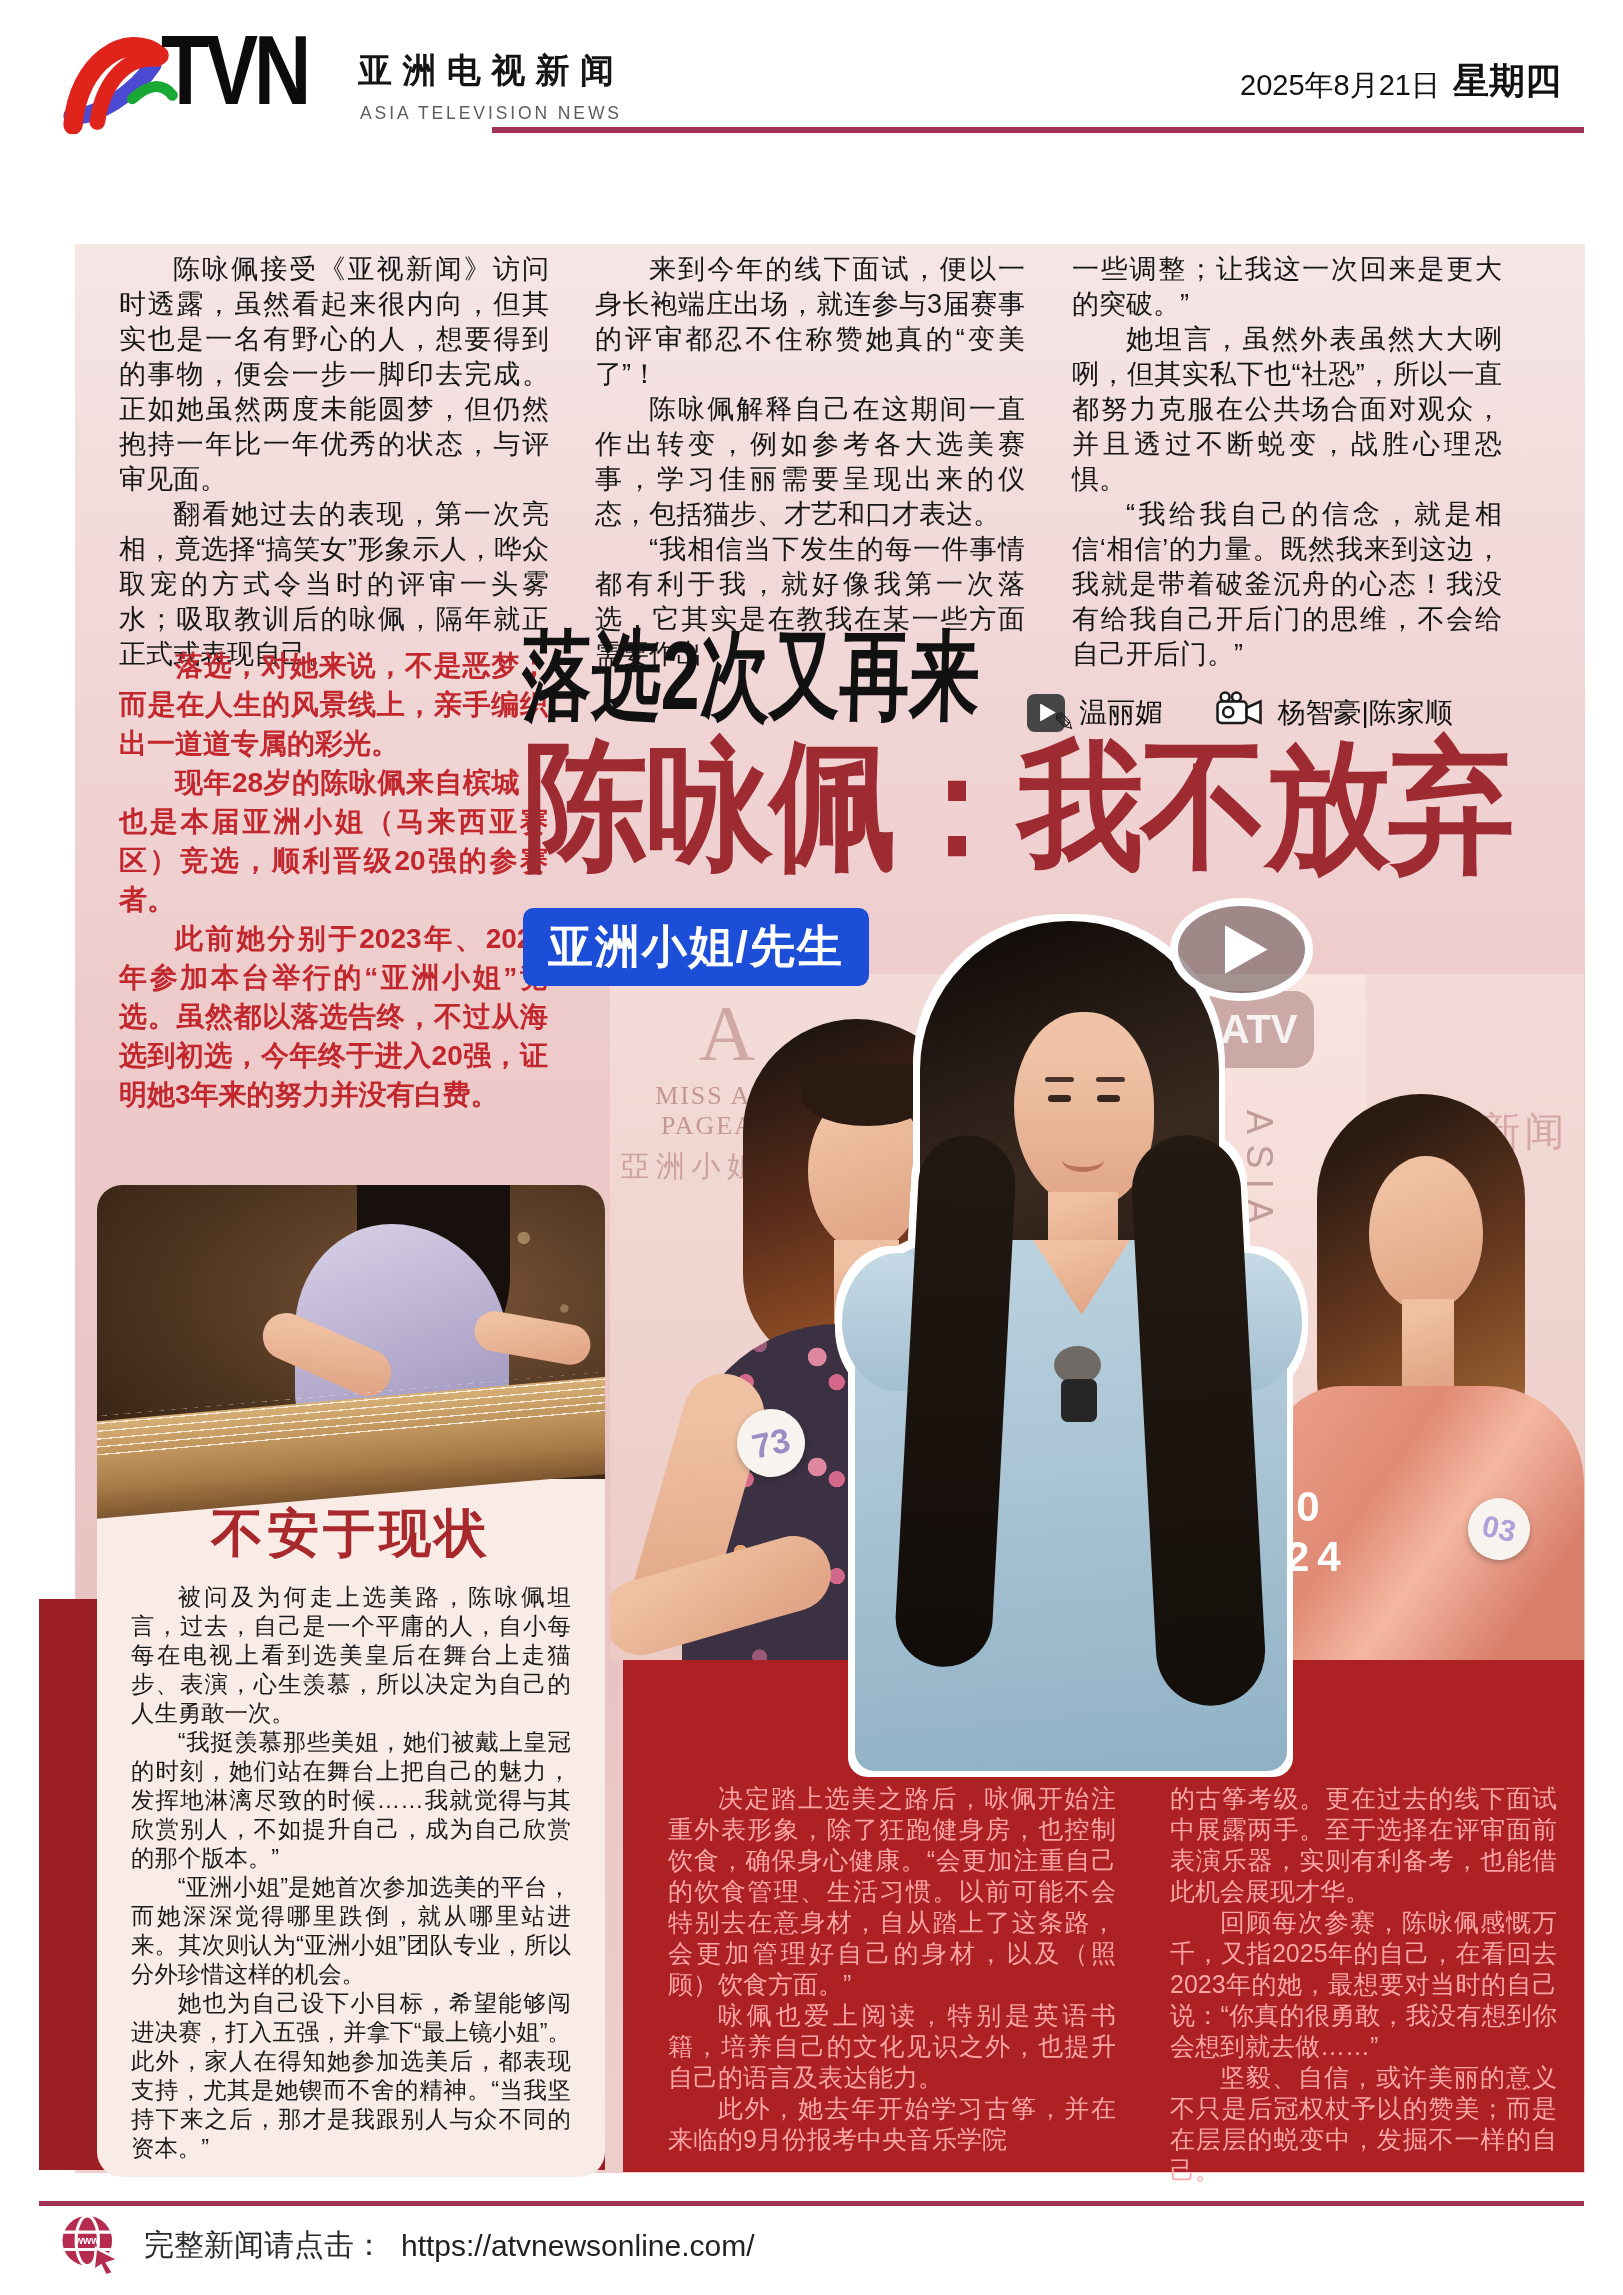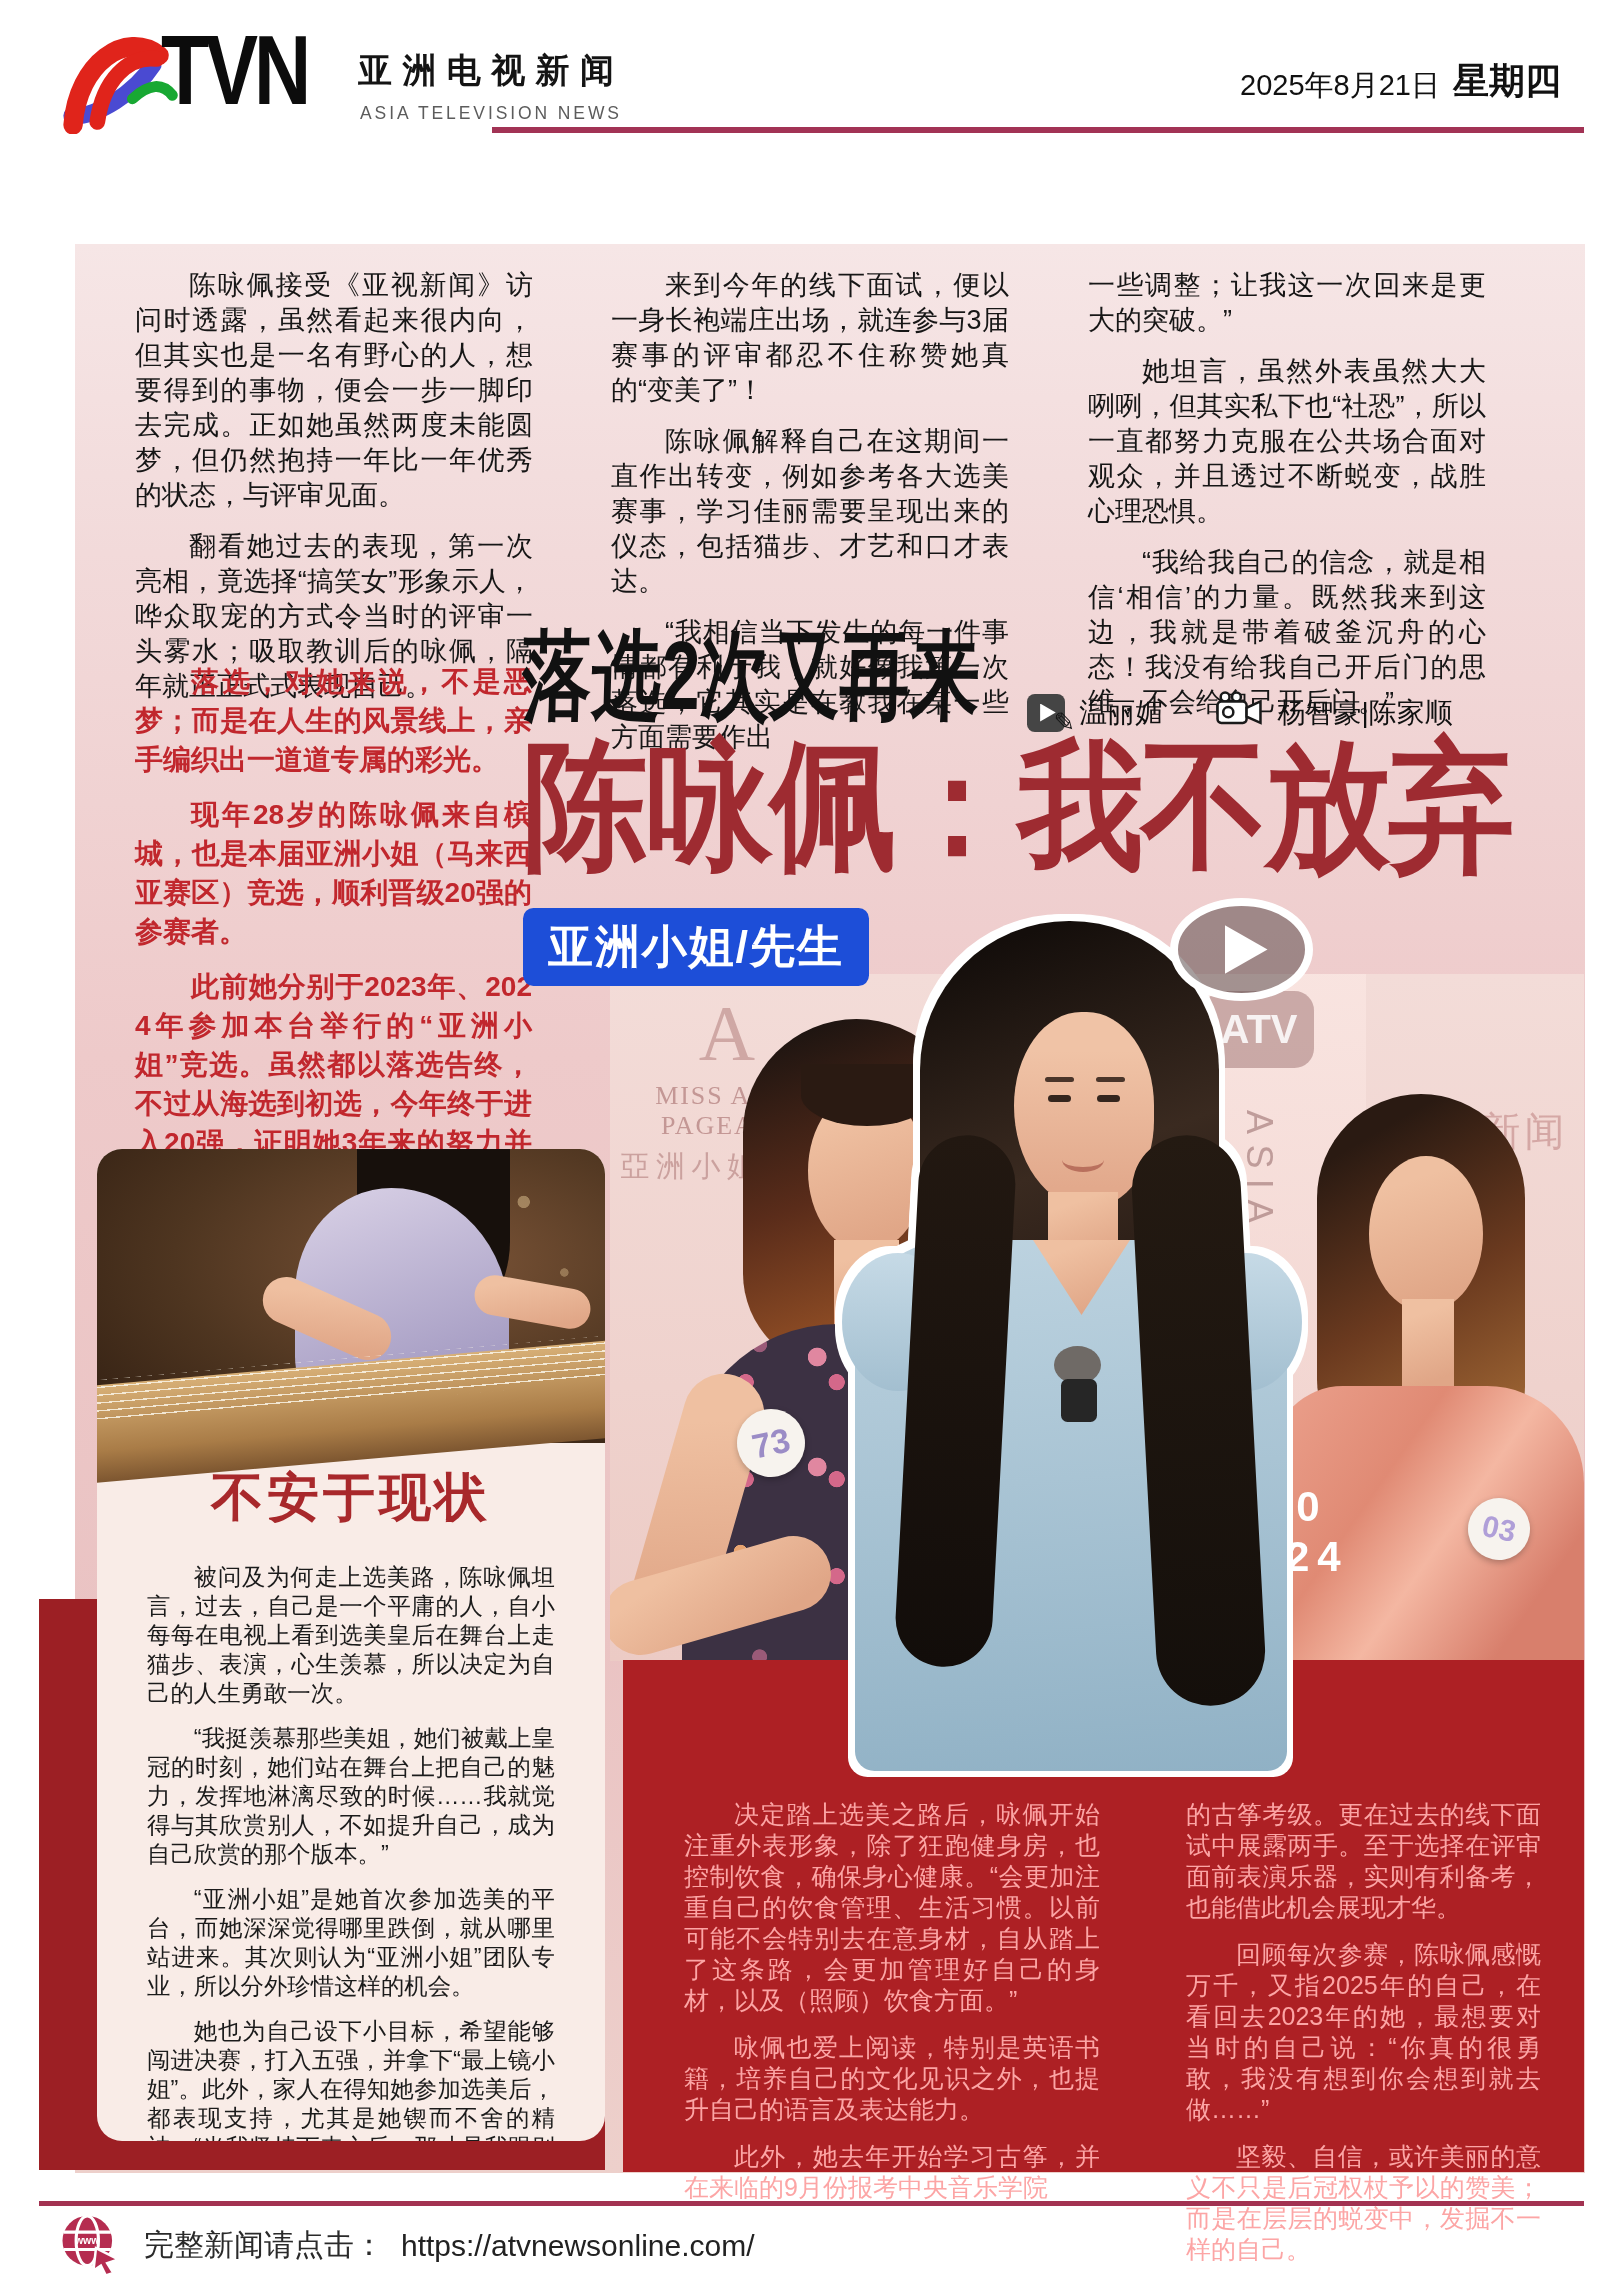--- a/index.html
+++ b/index.html
@@ -1,19 +1,19 @@
 <!DOCTYPE html>
 <html style="font-size:10.4px"><head>
 <meta charset="utf-8">
 <style>
   html,body{margin:0;padding:0;background:#ffffff;}
   .page{position:relative;width:1623px;height:2295px;background:#ffffff;overflow:hidden;
         font-family:"Liberation Sans","DejaVu Sans",sans-serif;}
   .abs{position:absolute;}
-  p{margin:16px;}
+  p{margin:0;}
 
   
   .logo-swoosh{left:60px;top:25px;width:123px;height:109px;}
   .logo-tvn{left:161px;top:19.5px;font-size:99px;font-weight:900;color:#0c0c0c;
             letter-spacing:-5.2px;transform:scaleX(.8);transform-origin:left top;line-height:1;}
   .brand-cn{left:358px;top:48px;font-size:34px;font-weight:700;color:#141414;letter-spacing:10.4px;}
   .brand-en{left:360px;top:103px;font-size:17.5px;color:#5c5c5c;letter-spacing:2.9px;}
   .date-wrap{right:62px;top:57px;display:flex;align-items:flex-end;gap:13px;color:#111;}
   .date-txt{font-size:29px;}
   .date-weekday{font-size:36px;font-weight:900;}
@@ -127,21 +127,21 @@
   .mp-mic-fur{left:235px;top:425px;width:47px;height:38px;border-radius:50%;background:#6f6a66;}
   .mp-mic{left:242px;top:458px;width:36px;height:43px;border-radius:6.5px;background:#262626;}
 
   
   .play{left:1170px;top:898px;width:127px;height:87px;border:8.4px solid #fff;border-radius:50%;
         background:rgba(93,79,79,.55);z-index:8;display:flex;align-items:center;justify-content:center;cursor:pointer;}
   .play .tri{width:43px;height:49px;background:#fff;clip-path:polygon(0 0,100% 50%,0 100%);margin-left:9px;}
 
   
   .left-accent{left:39px;top:1599px;width:566px;height:571px;background:#9c1f24;z-index:2;}
-  .card{left:97px;top:1149px;width:508px;height:992px;border-radius:25px;overflow:hidden;
+  .card{left:97px;top:1185px;width:508px;height:992px;border-radius:25px;overflow:hidden;
         background:#f9ece7;z-index:3;}
   .card-photo{position:relative;width:100%;height:294px;
     background:radial-gradient(circle at 84% 18%,rgba(255,226,170,.4) 0 5.8px,transparent 6.5px),
       radial-gradient(circle at 92% 42%,rgba(255,226,170,.32) 0 3.9px,transparent 4.5px),
       radial-gradient(circle at 72% 12%,rgba(255,214,150,.3) 0 7.1px,transparent 7.8px),
       radial-gradient(ellipse at 68% 38%,#7b5437 0%,#4e3520 55%,#2f1d11 100%);}
   .gz-hair{left:260px;top:-13px;width:153px;height:195px;border-radius:0 0 46% 46%;background:#17100c;}
   .gz-dress{left:198px;top:39px;width:214px;height:234px;border-radius:45% 55% 28% 28%;
     background:linear-gradient(160deg,#d3cbe2 10%,#a79ec4 75%);}
   .gz-armL{left:162px;top:146px;width:136px;height:47px;border-radius:26px;transform:rotate(24deg);}

